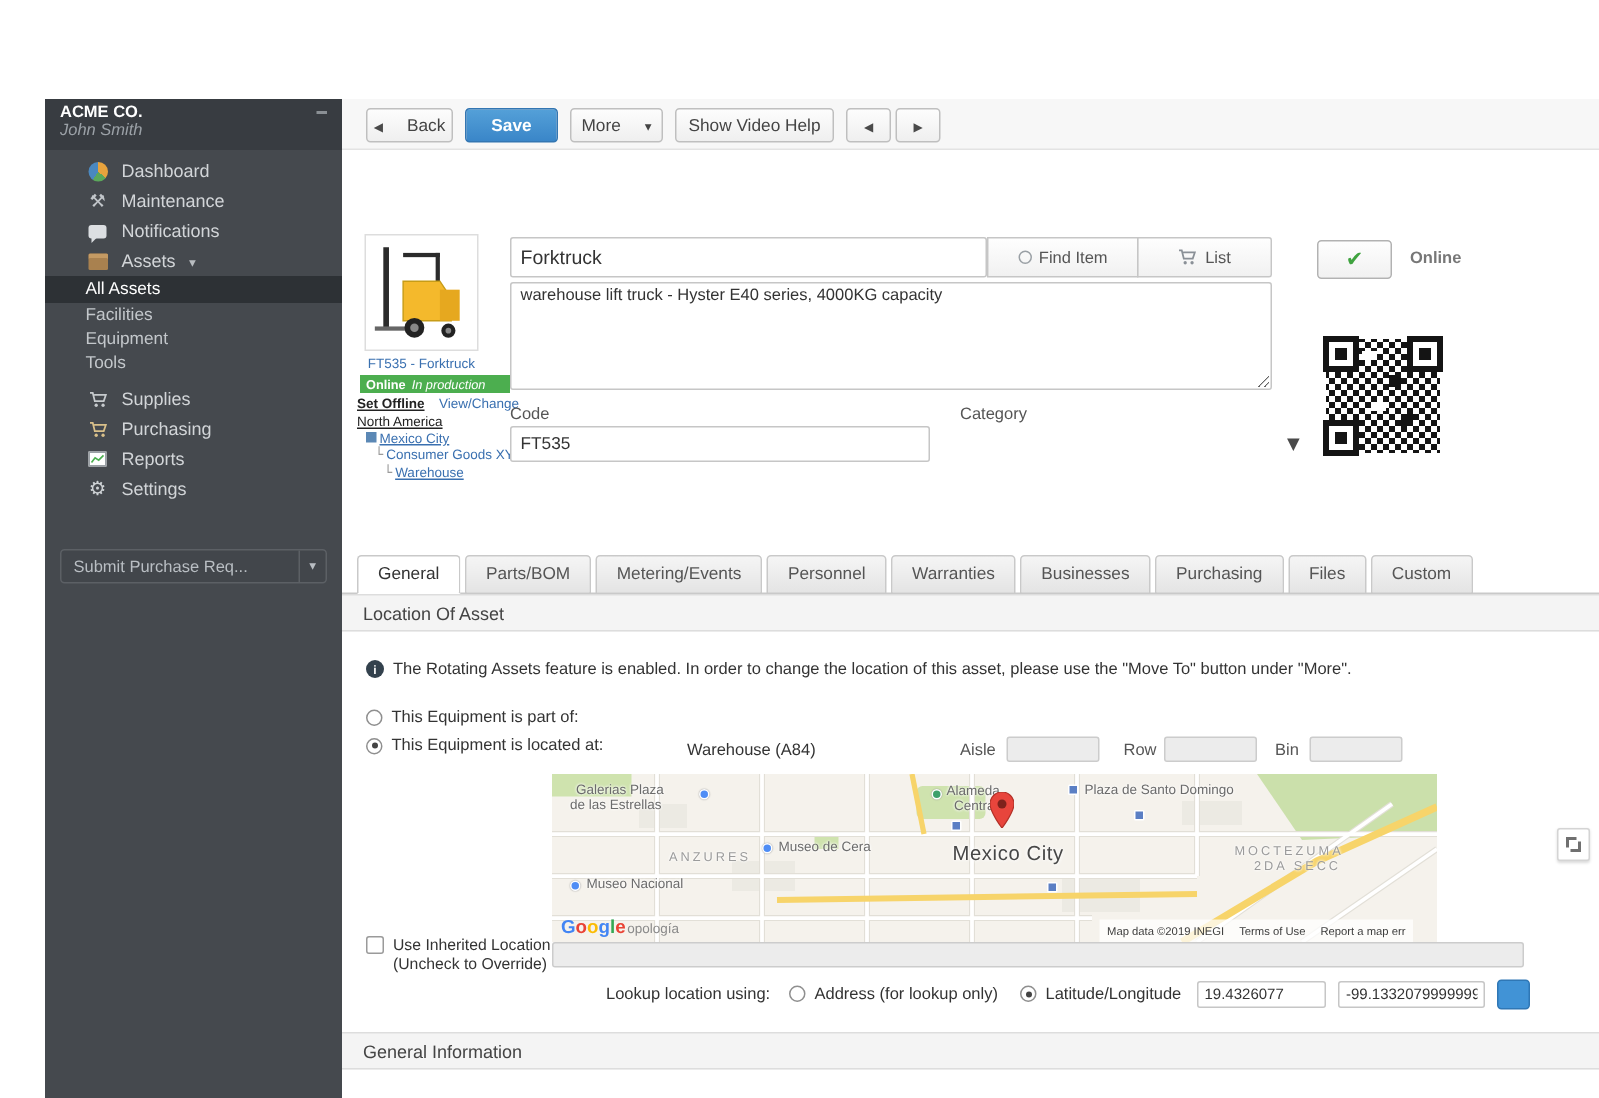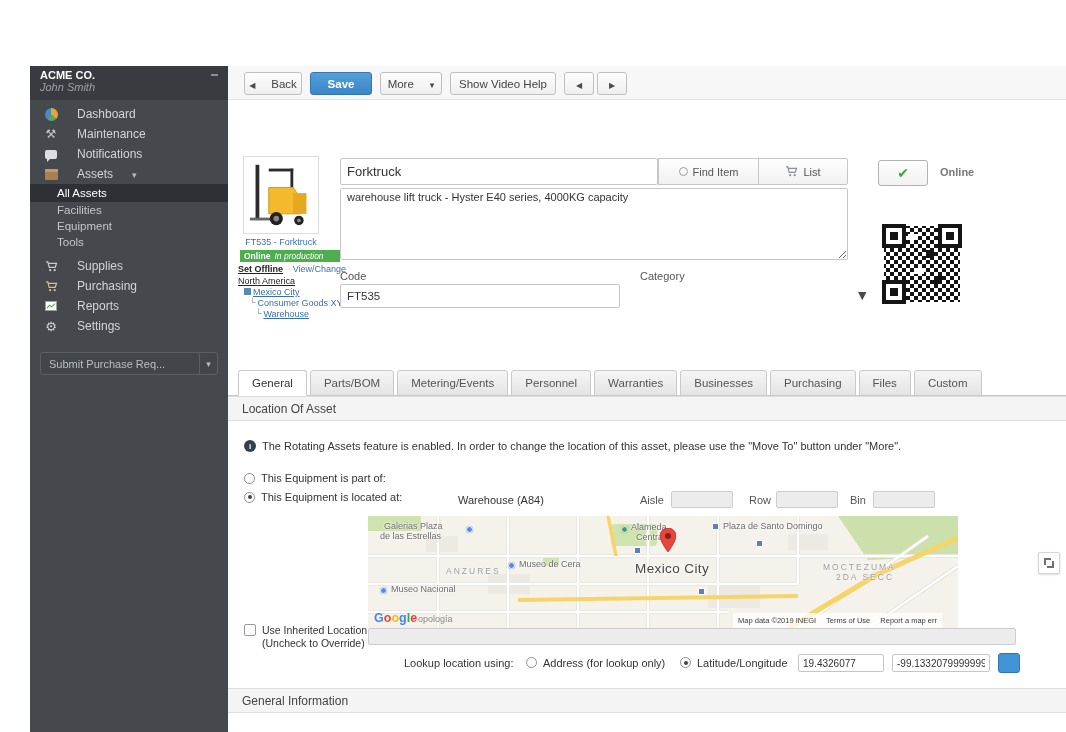--- a/index.html
+++ b/index.html
@@ -10,34 +10,34 @@
   .appheader{position:absolute;left:0;top:0;right:0;height:36px;background:#1d3850;border-top-left-radius:6px}
   .logo{position:absolute;left:13px;top:3px;color:#fff;font-size:24px;font-weight:bold;letter-spacing:.5px}
   .hbtn{position:absolute;top:7px;width:25px;height:22px;background:#3d6586;border:1px solid #7390a8;border-radius:3px;color:#fff;display:flex;align-items:center;justify-content:center;font-weight:bold;font-size:14px;cursor:pointer}
   
   .sidebar{position:absolute;left:0;top:36px;width:198px;bottom:0;background:#45494e;color:#d2d5d8}
   .company{height:34px;background:#383c41;padding:3px 10px;position:relative}
   .cname{font-size:11px;font-weight:bold;color:#fff}
   .cuser{font-size:11px;font-style:italic;color:#9ba1a7}
   .cdash{position:absolute;right:10px;top:8px;width:7px;height:2px;background:#8a8f94}
   .nav{padding-top:4px}
-  .nav-item{height:20px;padding-left:14px;font-size:12px;display:flex;align-items:center;gap:19px;cursor:pointer;color:#d2d5d8}
+  .nav-item{height:20px;padding-left:28px;font-size:12px;display:flex;align-items:center;gap:9px;cursor:pointer;color:#d2d5d8}
   .sub-item{height:16px;line-height:16px;padding-left:27px;font-size:11.5px;color:#c3c7cb;cursor:pointer}
   .sub-item.sel{height:18px;line-height:18px;background:#2d3135;color:#fff}
   .navgap{height:6px}
   .ic{width:14px;flex:0 0 14px;display:flex;align-items:center;justify-content:center}
   .pie{width:13px;height:13px;border-radius:50%;background:conic-gradient(#e8a33d 0 130deg,#5ba85b 130deg 215deg,#4a88c0 215deg 360deg)}
   .tools::before{content:"⚒";color:#c2c6ca;font-size:12px;font-family:"DejaVu Sans",sans-serif}
   .bubble{width:12px;height:9px;background:#dcdfe2;border-radius:2px;position:relative}
   .bubble::after{content:"";position:absolute;left:2px;bottom:-3px;width:0;height:0;border-left:4px solid #dcdfe2;border-bottom:4px solid transparent}
   .boxes{width:13px;height:11px;background:#a9814f;border-radius:1px;box-shadow:inset 0 3px 0 #c49a63}
   .chart{width:12px;height:10px;background:#fff;border:1px solid #9aa0a5;display:flex;align-items:center;justify-content:center}
   .gear::before{content:"⚙";color:#ced2d5;font-size:13px;font-family:"DejaVu Sans",sans-serif}
   .navcaret::before{content:"▾";color:#b8bcc0;font-size:9px;font-family:"DejaVu Sans",sans-serif}
-  .submitbtn{margin:16px 10px 0;height:23px;background:#42464b;border:1px solid #5c6065;border-radius:3px;display:flex;align-items:center;font-size:11px;color:#b9bec3;cursor:pointer}
+  .submitbtn{margin:30px 10px 0;height:23px;background:#42464b;border:1px solid #5c6065;border-radius:3px;display:flex;align-items:center;font-size:11px;color:#b9bec3;cursor:pointer}
   .sb-label{flex:1;padding-left:8px;white-space:nowrap;overflow:hidden}
   .sb-caret{width:18px;align-self:stretch;border-left:1px solid #5c6065;display:flex;align-items:center;justify-content:center}
   .sb-caret::before{content:"▾";font-size:9px;font-family:"DejaVu Sans",sans-serif}
   
   .main{position:absolute;left:198px;top:36px;right:0;bottom:0;background:#fff;overflow:hidden}
   .toolbar{position:absolute;left:0;top:0;right:0;height:34px;background:#f7f7f7;border-bottom:1px solid #e3e3e3}
   .tbtn{position:absolute;top:6px;height:23px;background:linear-gradient(#fdfdfd,#efefef);border:1px solid #bfbfbf;border-radius:3px;font-size:11.5px;color:#444;display:flex;align-items:center;justify-content:center;gap:16px;cursor:pointer}
   .tbtn.primary{background:linear-gradient(#54a0d8,#3a86c8);border-color:#3376b2;color:#fff;font-weight:bold}
   .arr-l::before{content:"◀";font-size:8px;color:#4a4a4a;font-family:"DejaVu Sans",sans-serif}
   .arr-r::before{content:"▶";font-size:8px;color:#4a4a4a;font-family:"DejaVu Sans",sans-serif}

